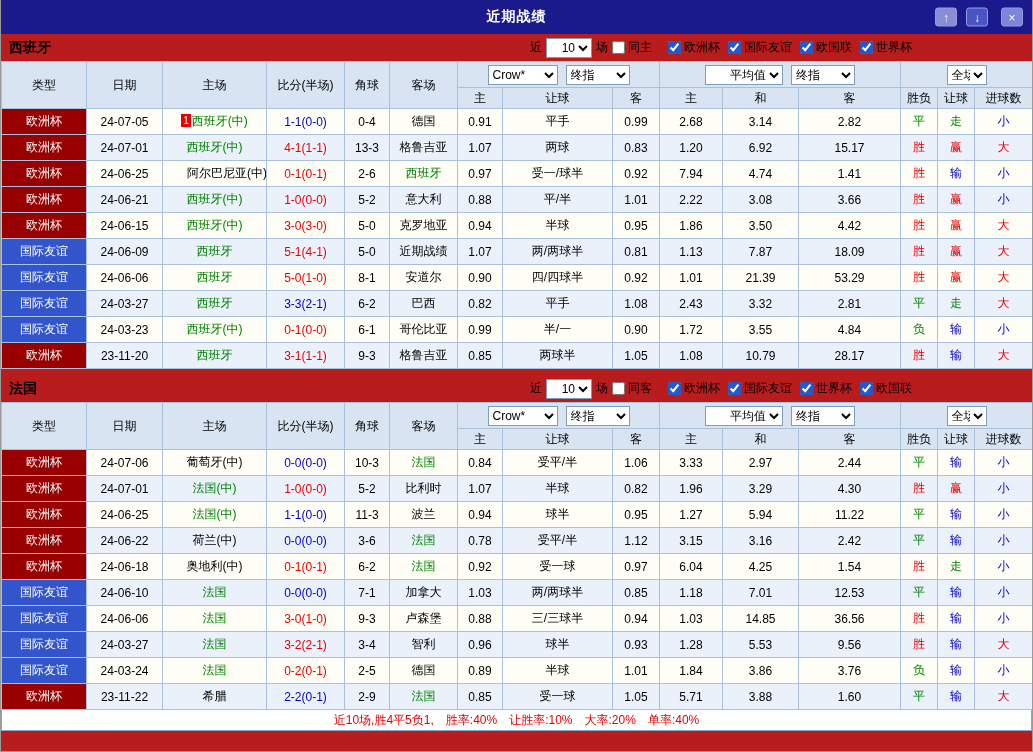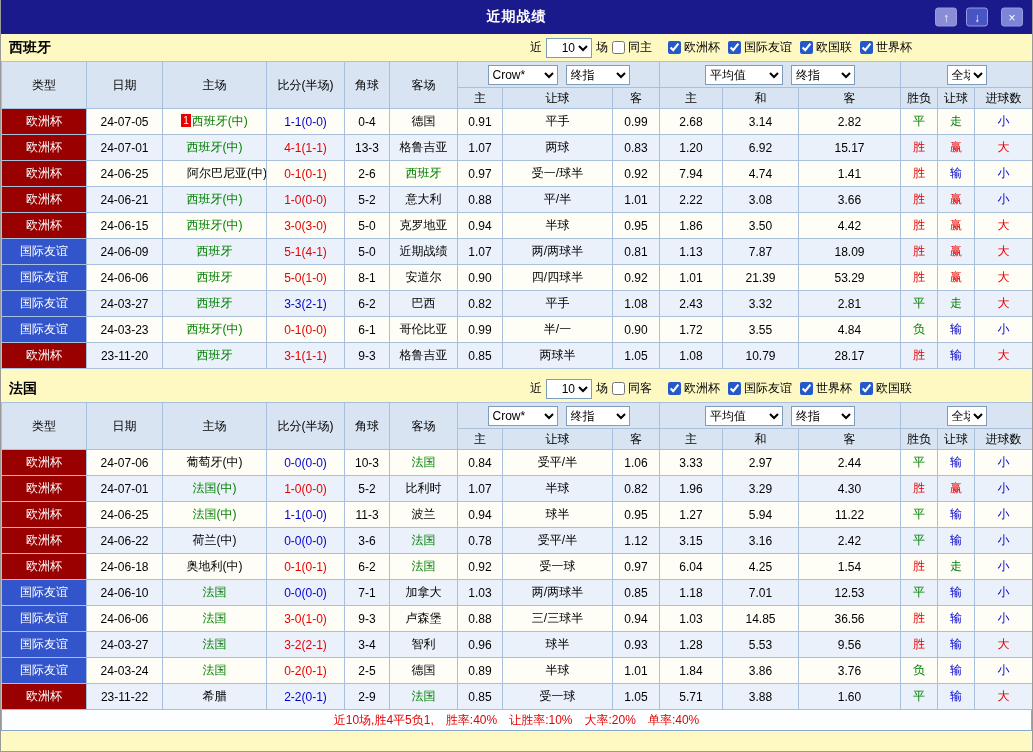--- a/index.html
+++ b/index.html
@@ -1,18 +1,18 @@
 <!DOCTYPE html>
 <html><head>
 <meta charset="utf-8">
 <style>
   * { box-sizing: border-box; }
   html,body { margin:0; padding:0; background:#fff; }
   body { font-family:"Liberation Sans","DejaVu Sans",sans-serif; }
-  .app { width:1033px; height:752px; border:1px solid #9a9a9a; border-top:none; background:#fef9c3; overflow:hidden; }
+  .app { width:1033px; height:752px; border:1px solid #9a9a9a; border-top:none; background:#b91c1c; overflow:hidden; }
 
   
   .titlebar { position:relative; height:34px; background:#1a1a8c; }
   .titlebar .title { position:absolute; left:50%; top:50%; transform:translate(-50%,-50%);
     color:#fff; font-size:14px; font-weight:bold; letter-spacing:1px; }
   .layout-radios { position:absolute; left:54%; top:0; height:100%; display:flex; align-items:center;
     gap:16px; color:#fff; font-size:12px; }
   .layout-radios label { display:flex; align-items:center; gap:3px; cursor:pointer; }
   .layout-radios input { margin:0; width:12px; height:12px; accent-color:#4d9fff; }
   .win-buttons { position:absolute; right:9px; top:50%; transform:translateY(-50%); display:flex; gap:9px; }
@@ -39,21 +39,21 @@
   th, td { border:1px solid #a8c0dc; padding:0 1px; overflow:hidden; white-space:nowrap; }
   thead th { background:#d9e4f2; font-weight:normal; color:#000; height:26px; }
   thead tr.subhead th { height:21px; }
   tbody td { height:26px; color:#000; }
   tbody tr:nth-child(odd)  td { background:#fffef6; }
   tbody tr:nth-child(even) td { background:#eaf1fb; }
   tbody td.league { color:#fff; }
   .hdr-selects { display:flex; justify-content:center; align-items:center; gap:8px; }
   .sel-src  { width:70px; }
   .sel-final{ width:64px; }
-  .sel-avg  { width:78px; }
+  .sel-avg  { width:78px;text-align:right; }
   .sel-scope{ width:40px; }
   .rank-badge { display:inline-block; background:#e60000; color:#fff; font-size:10px; line-height:13px;
     padding:0 2px; margin-right:1px; vertical-align:1px; }
 
   
   .summary { height:21px; line-height:21px; text-align:center; font-size:12px; background:#fdfeff;
     border:1px solid #86a9cc; border-top:none; }
   .summary span { margin:0 6px; }
 
   .team-section.second { margin-top:6px; }

